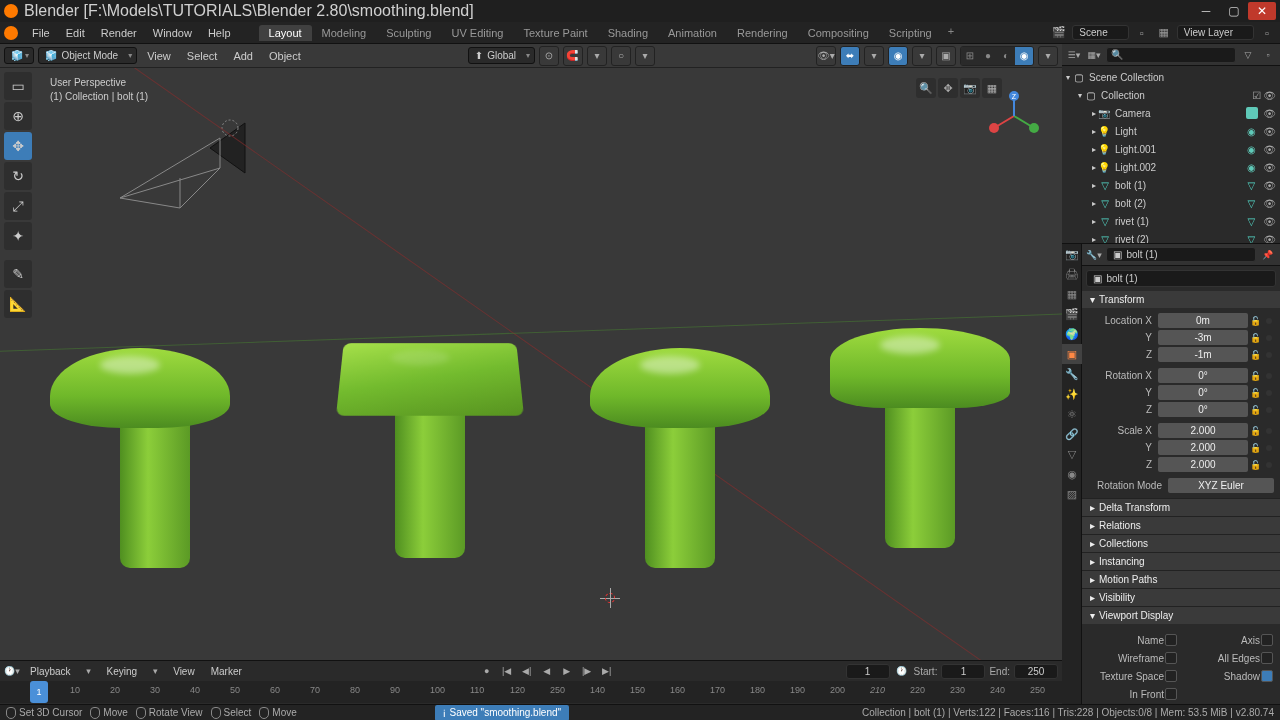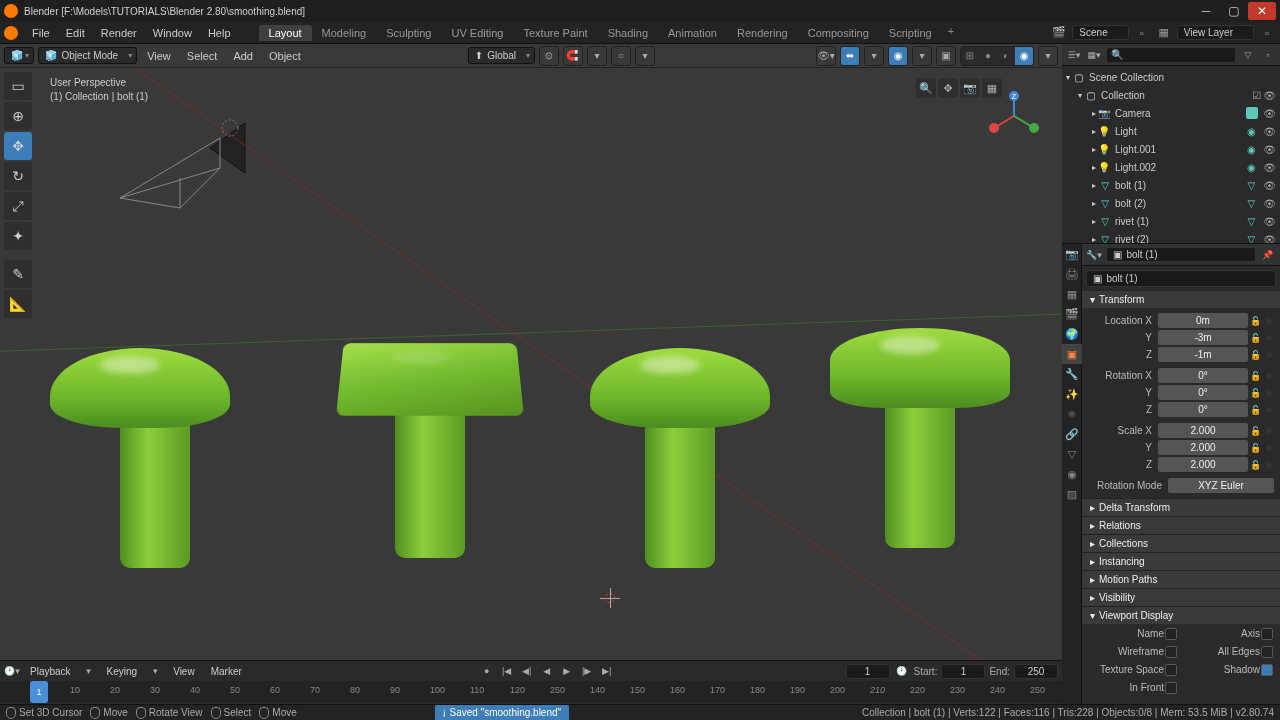--- a/index.html
+++ b/index.html
@@ -1,21 +1,21 @@
 <!DOCTYPE html>
 <html><head>
 <meta charset="utf-8">
 <style>
 * { margin: 0; padding: 0; box-sizing: border-box; font-family: "Segoe UI", Arial, sans-serif; }
 body { background: #393939; color: #cccccc; font-size: 11px; overflow: hidden; width: 1280px; height: 720px; }
 
 
 .titlebar { background: #1f1f1f; height: 22px; display: flex; align-items: center; padding: 0 4px; }
 .titlebar .logo { width: 14px; height: 14px; background: #ff7a00; border-radius: 50%; margin-right: 6px; }
-.titlebar .title { color: #d0d0d0; font-size: 10px; flex: 1; }
+.titlebar .title { color: #d0d0d0; font-size: 16px; flex: 1; }
 .titlebar .winbtn { width: 28px; height: 18px; display: flex; align-items: center; justify-content: center; cursor: pointer; color: #ccc; font-size: 12px; }
 .titlebar .winbtn.close { background: #c0392b; color: #fff; border-radius: 2px; }
 
 
 .mainmenu { background: #232323; height: 22px; display: flex; align-items: center; padding: 0 4px; border-bottom: 1px solid #111; }
 .mainmenu .blender-icon { width: 14px; height: 14px; background: #ff7a00; border-radius: 50%; margin-right: 6px; }
 .mainmenu .mitem { padding: 0 8px; color: #ccc; cursor: pointer; }
 .mainmenu .workspaces { display: flex; margin-left: 20px; }
 .mainmenu .wtab { padding: 2px 10px; color: #999; cursor: pointer; border-radius: 3px 3px 0 0; }
 .mainmenu .wtab.active { background: #404040; color: #fff; }
@@ -99,21 +99,21 @@
 .prop-header { height: 22px; background: #323232; display: flex; align-items: center; padding: 0 4px; gap: 4px; border-bottom: 1px solid #111;}
 .prop-breadcrumb { background: #1a1a1a; border: 1px solid #333; border-radius: 3px; padding: 1px 6px; font-size: 10px; flex: 1; display:flex; align-items:center; gap:4px;}
 .panel-section { border-bottom: 1px solid #222; }
 .panel-title { background: #3a3a3a; padding: 3px 8px; font-size: 10px; color: #eee; cursor: pointer; display:flex; align-items:center; gap:4px;}
 .panel-body { padding: 4px 6px; }
 .prop-row { display: flex; align-items: center; height: 17px; gap: 2px; }
 .prop-row .label { width: 68px; text-align: right; font-size: 10px; color: #bbb; padding-right: 4px; }
 .prop-row .value { flex: 1; background: #555; border-radius: 2px; padding: 2px 6px; text-align: center; font-size: 10px; color: #eee; }
 .prop-row .lock { width: 12px; color: #888; font-size: 9px; text-align:center; cursor:pointer;}
 .prop-row .dot { width: 6px; height: 6px; border-radius: 50%; background: #333; margin: 0 2px; cursor:pointer; }
-.check-row { display: flex; align-items: flex-start; height: 18px; gap: 1px; }
+.check-row { display: flex; align-items: flex-end; height: 18px; gap: 1px; }
 .check-row .label { width: 76px; text-align: right; font-size: 10px; color: #bbb; }
 .checkbox { width: 12px; height: 12px; border: 1px solid #555; background: #222; border-radius: 2px; cursor:pointer; }
 .checkbox.checked { background: #3d7db8; }
 
 
 .statusbar { height: 16px; background: #232323; display: flex; align-items: center; padding: 0 6px; gap: 8px; font-size: 10px; color: #aaa; border-top: 1px solid #111; }
 .statusbar .hint { display: flex; align-items: center; gap: 3px; }
 .statusbar .mouse-icon { width: 10px; height: 12px; border: 1px solid #888; border-radius: 4px 4px 5px 5px; position: relative; }
 .statusbar .saved { background: #3d7db8; color: #fff; padding: 1px 8px; border-radius: 2px; font-size: 10px; display:flex; align-items:center; gap:4px;}
 .statusbar .stats { margin-left: auto; }

